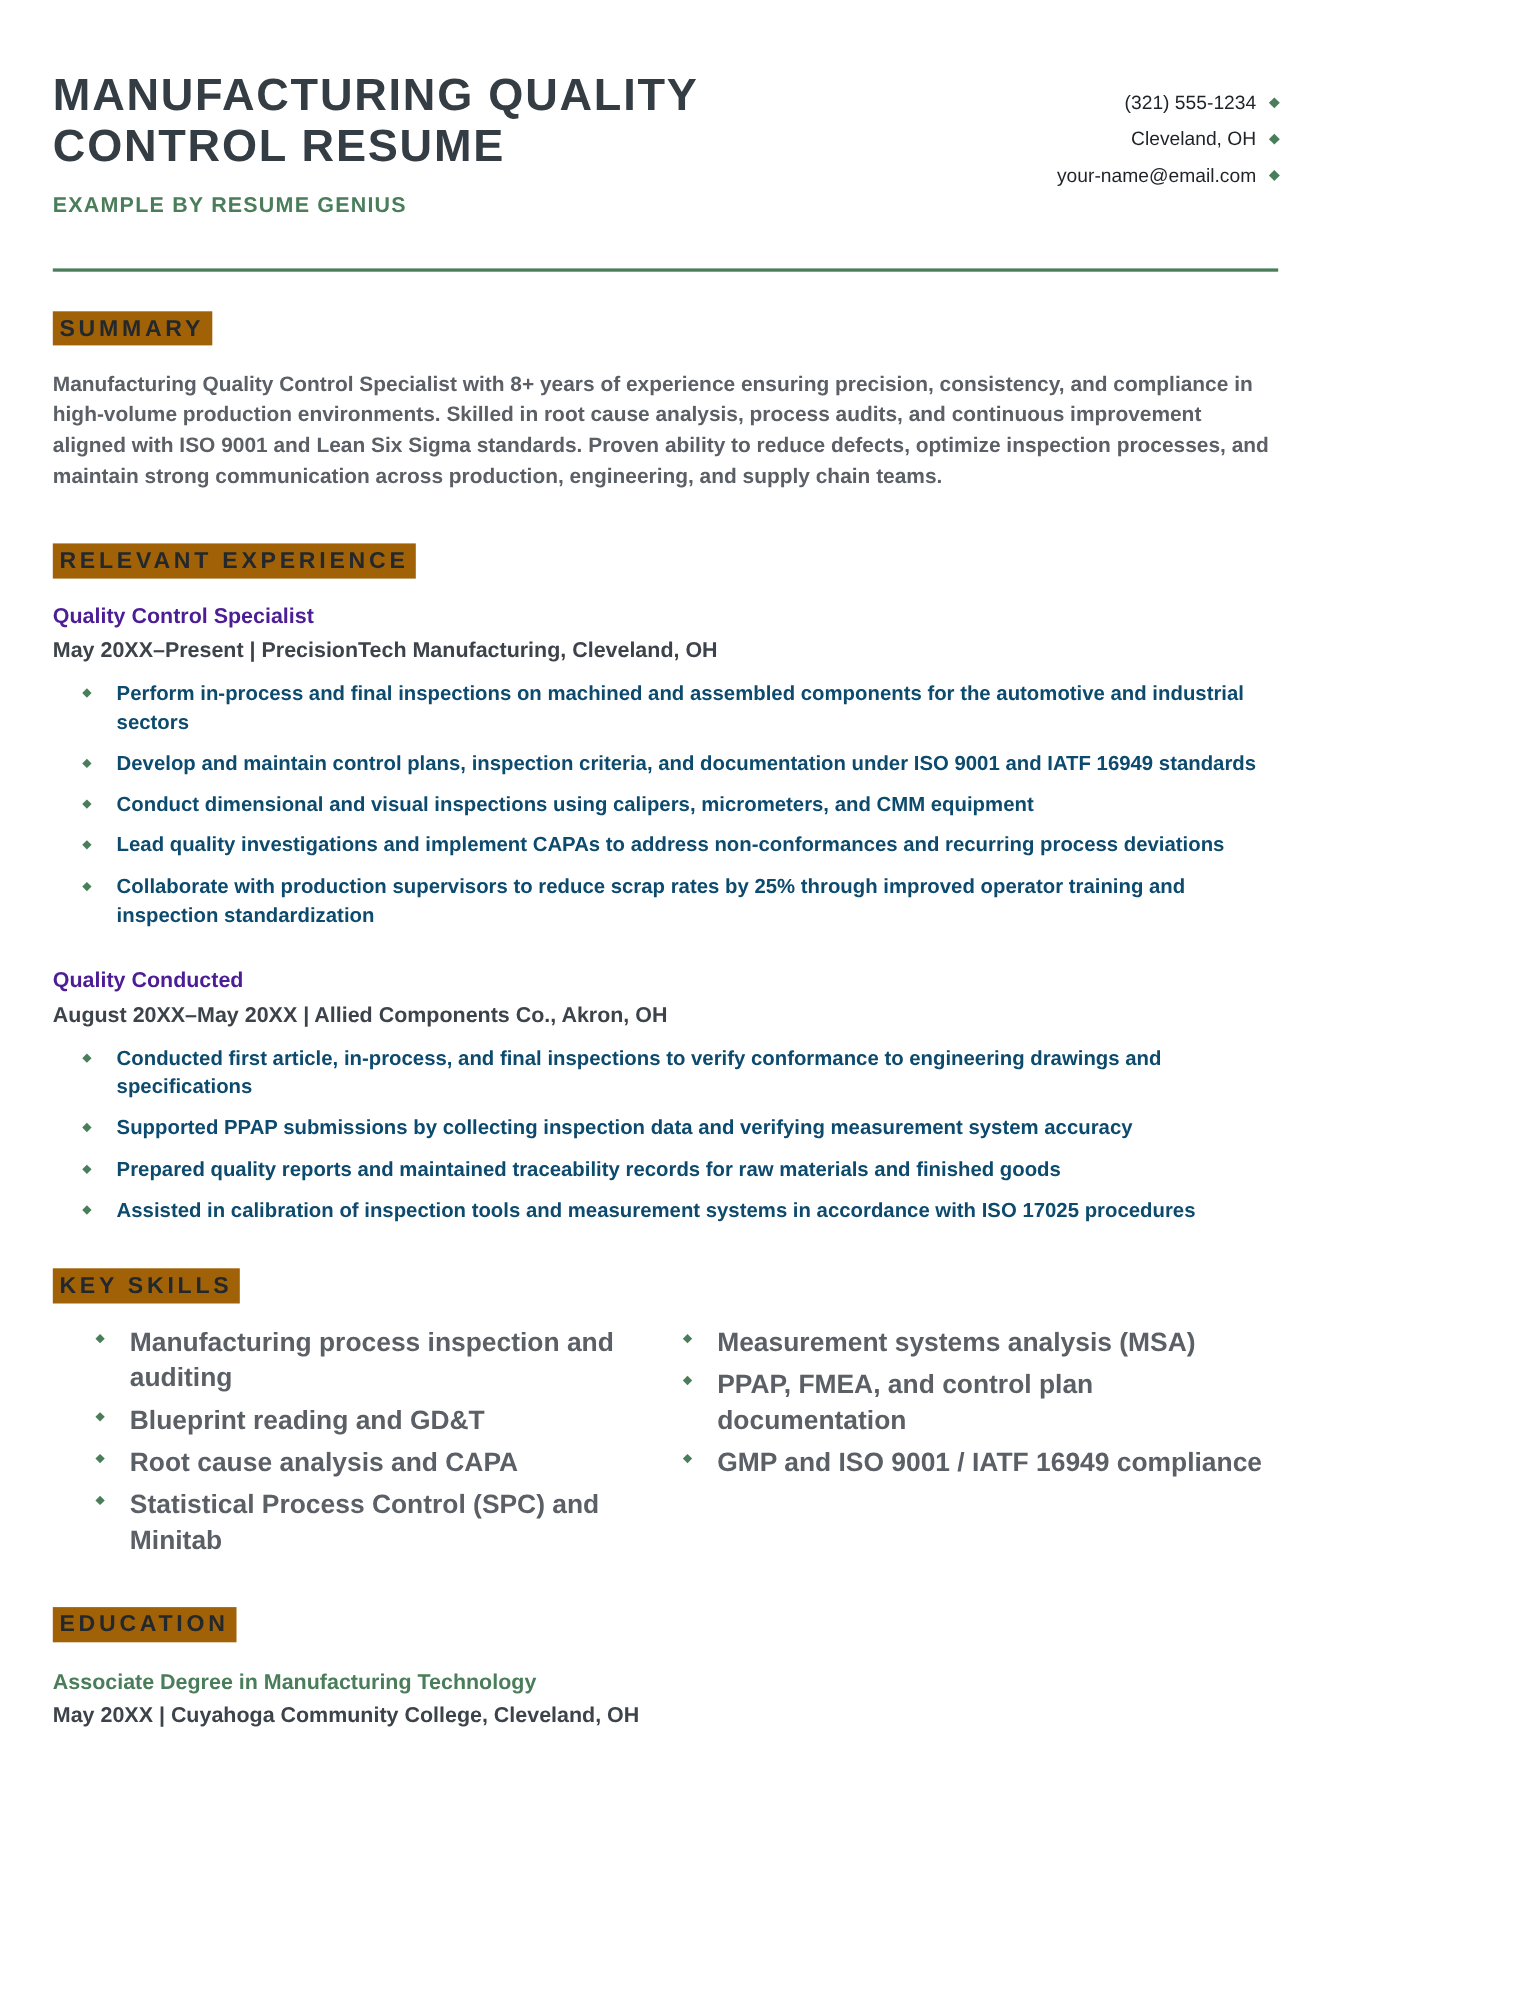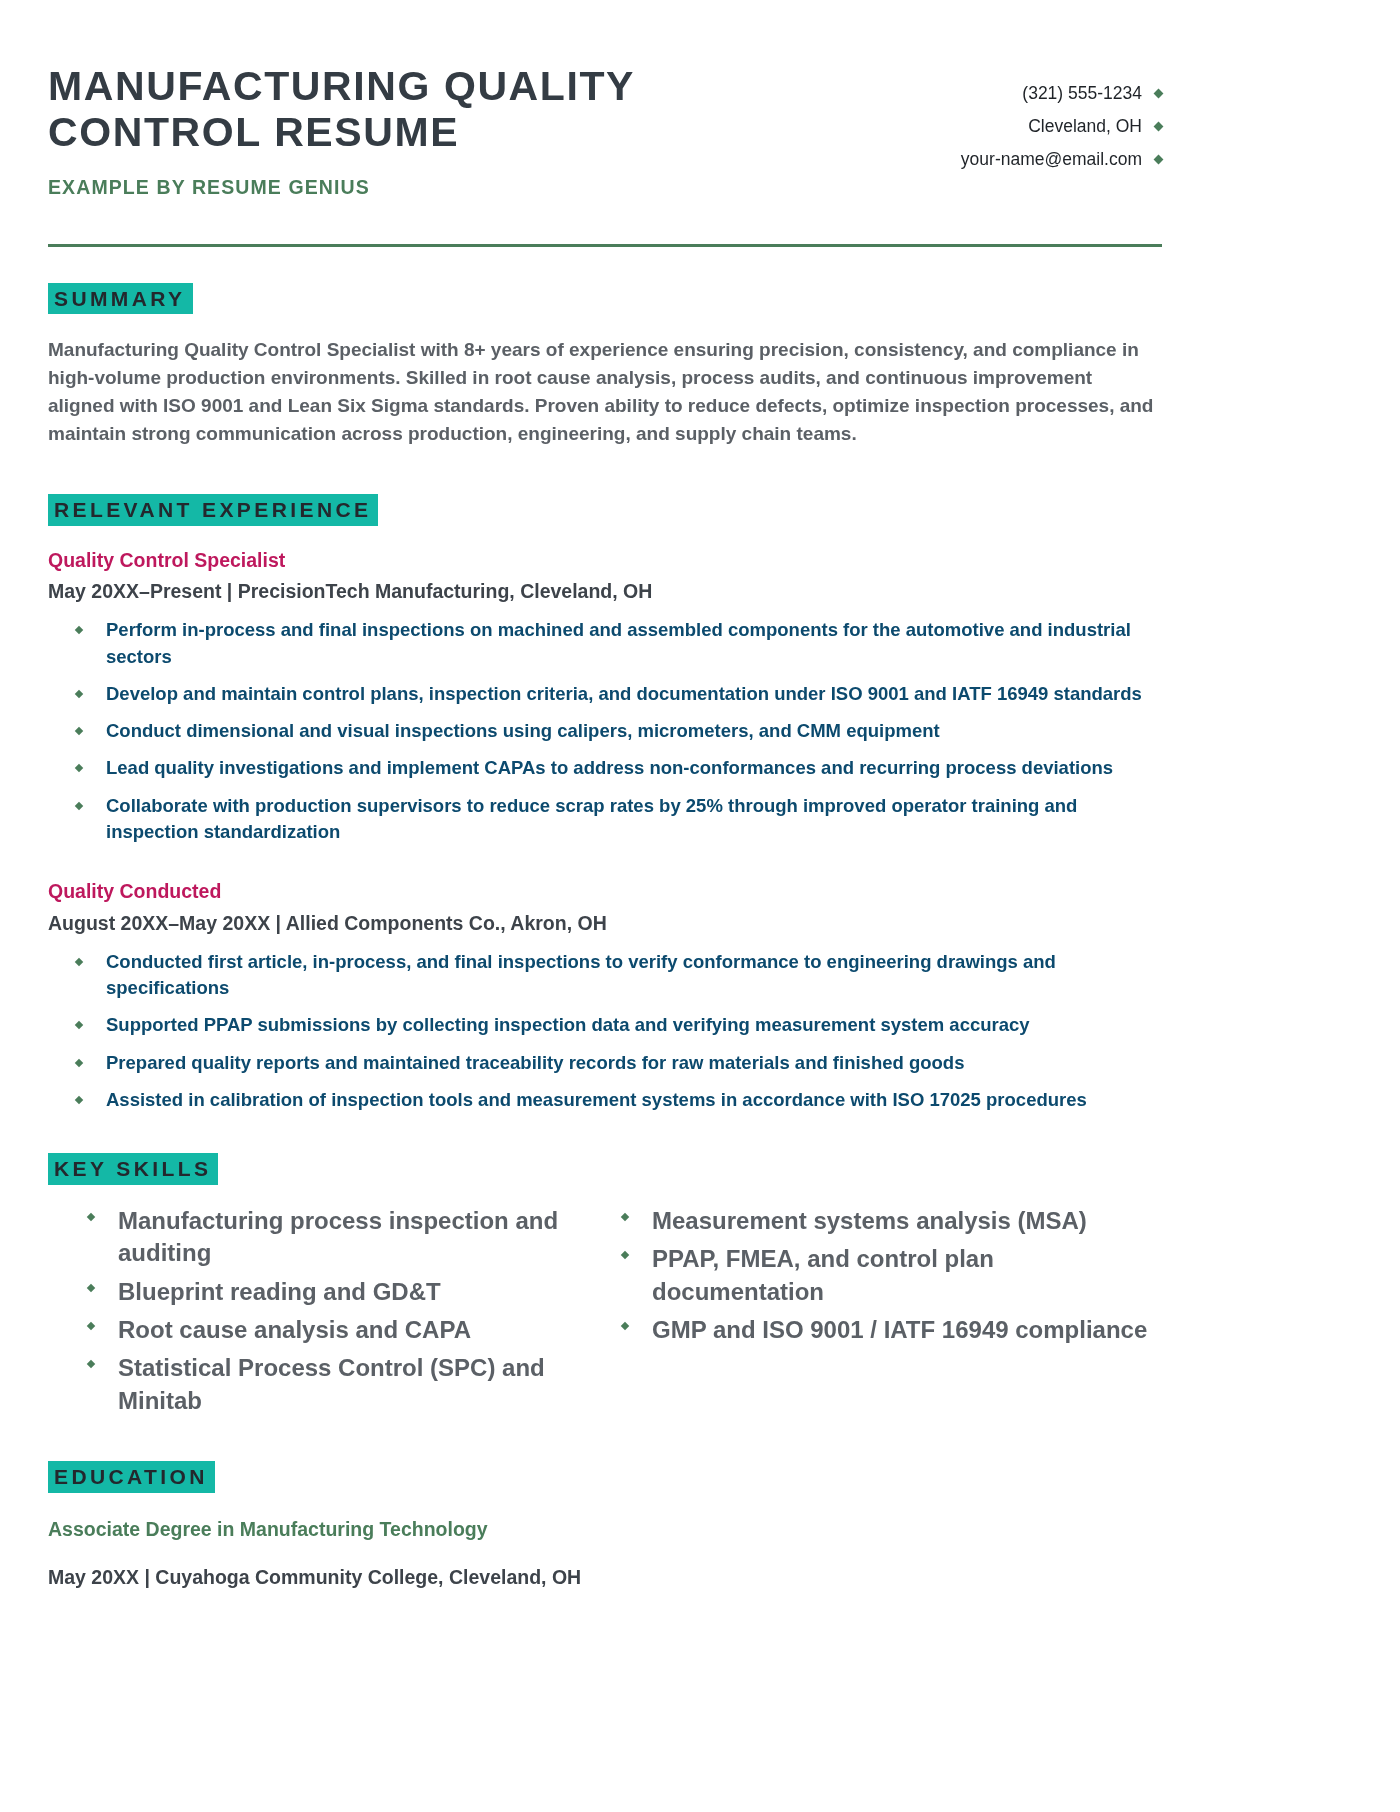--- a/index.html
+++ b/index.html
@@ -89,21 +89,21 @@
     background: #4a7d5a;
     margin-top: 45px;
     margin-bottom: 0;
   }
 
   
   .section { margin-top: 0; }
 
   .section-title {
     display: inline-block;
-    background: #14b8a6;
+    background: #a16207;
     color: #23282d;
     font-size: 21px;
     font-weight: 700;
     letter-spacing: 3.4px;
     text-transform: uppercase;
     padding: 3px 7px 3px 6px;
     line-height: 1.22;
   }
 
   .sec-summary { margin-top: 36px; }
@@ -121,21 +121,21 @@
     max-width: 1128px;
   }
 
   
   .job { margin-top: 22px; }
   .job + .job { margin-top: 34px; }
 
   .job-title {
     font-size: 19.5px;
     font-weight: 700;
-    color: #be185d;
+    color: #4c1d95;
     line-height: 1.3;
   }
 
   .job-meta {
     margin-top: 5px;
     font-size: 19.5px;
     font-weight: 600;
     color: #3d434a;
     line-height: 1.35;
   }
@@ -208,21 +208,21 @@
   .edu-block { margin-top: 24px; }
 
   .edu-degree {
     font-size: 19.5px;
     font-weight: 700;
     color: #4a7d5a;
     line-height: 1.3;
   }
 
   .edu-meta {
-    margin-top: 22px;
+    margin-top: 4px;
     font-size: 19.5px;
     font-weight: 600;
     color: #3d434a;
     line-height: 1.35;
   }
 </style>
 </head>
 <body>
 
 <div class="page">

